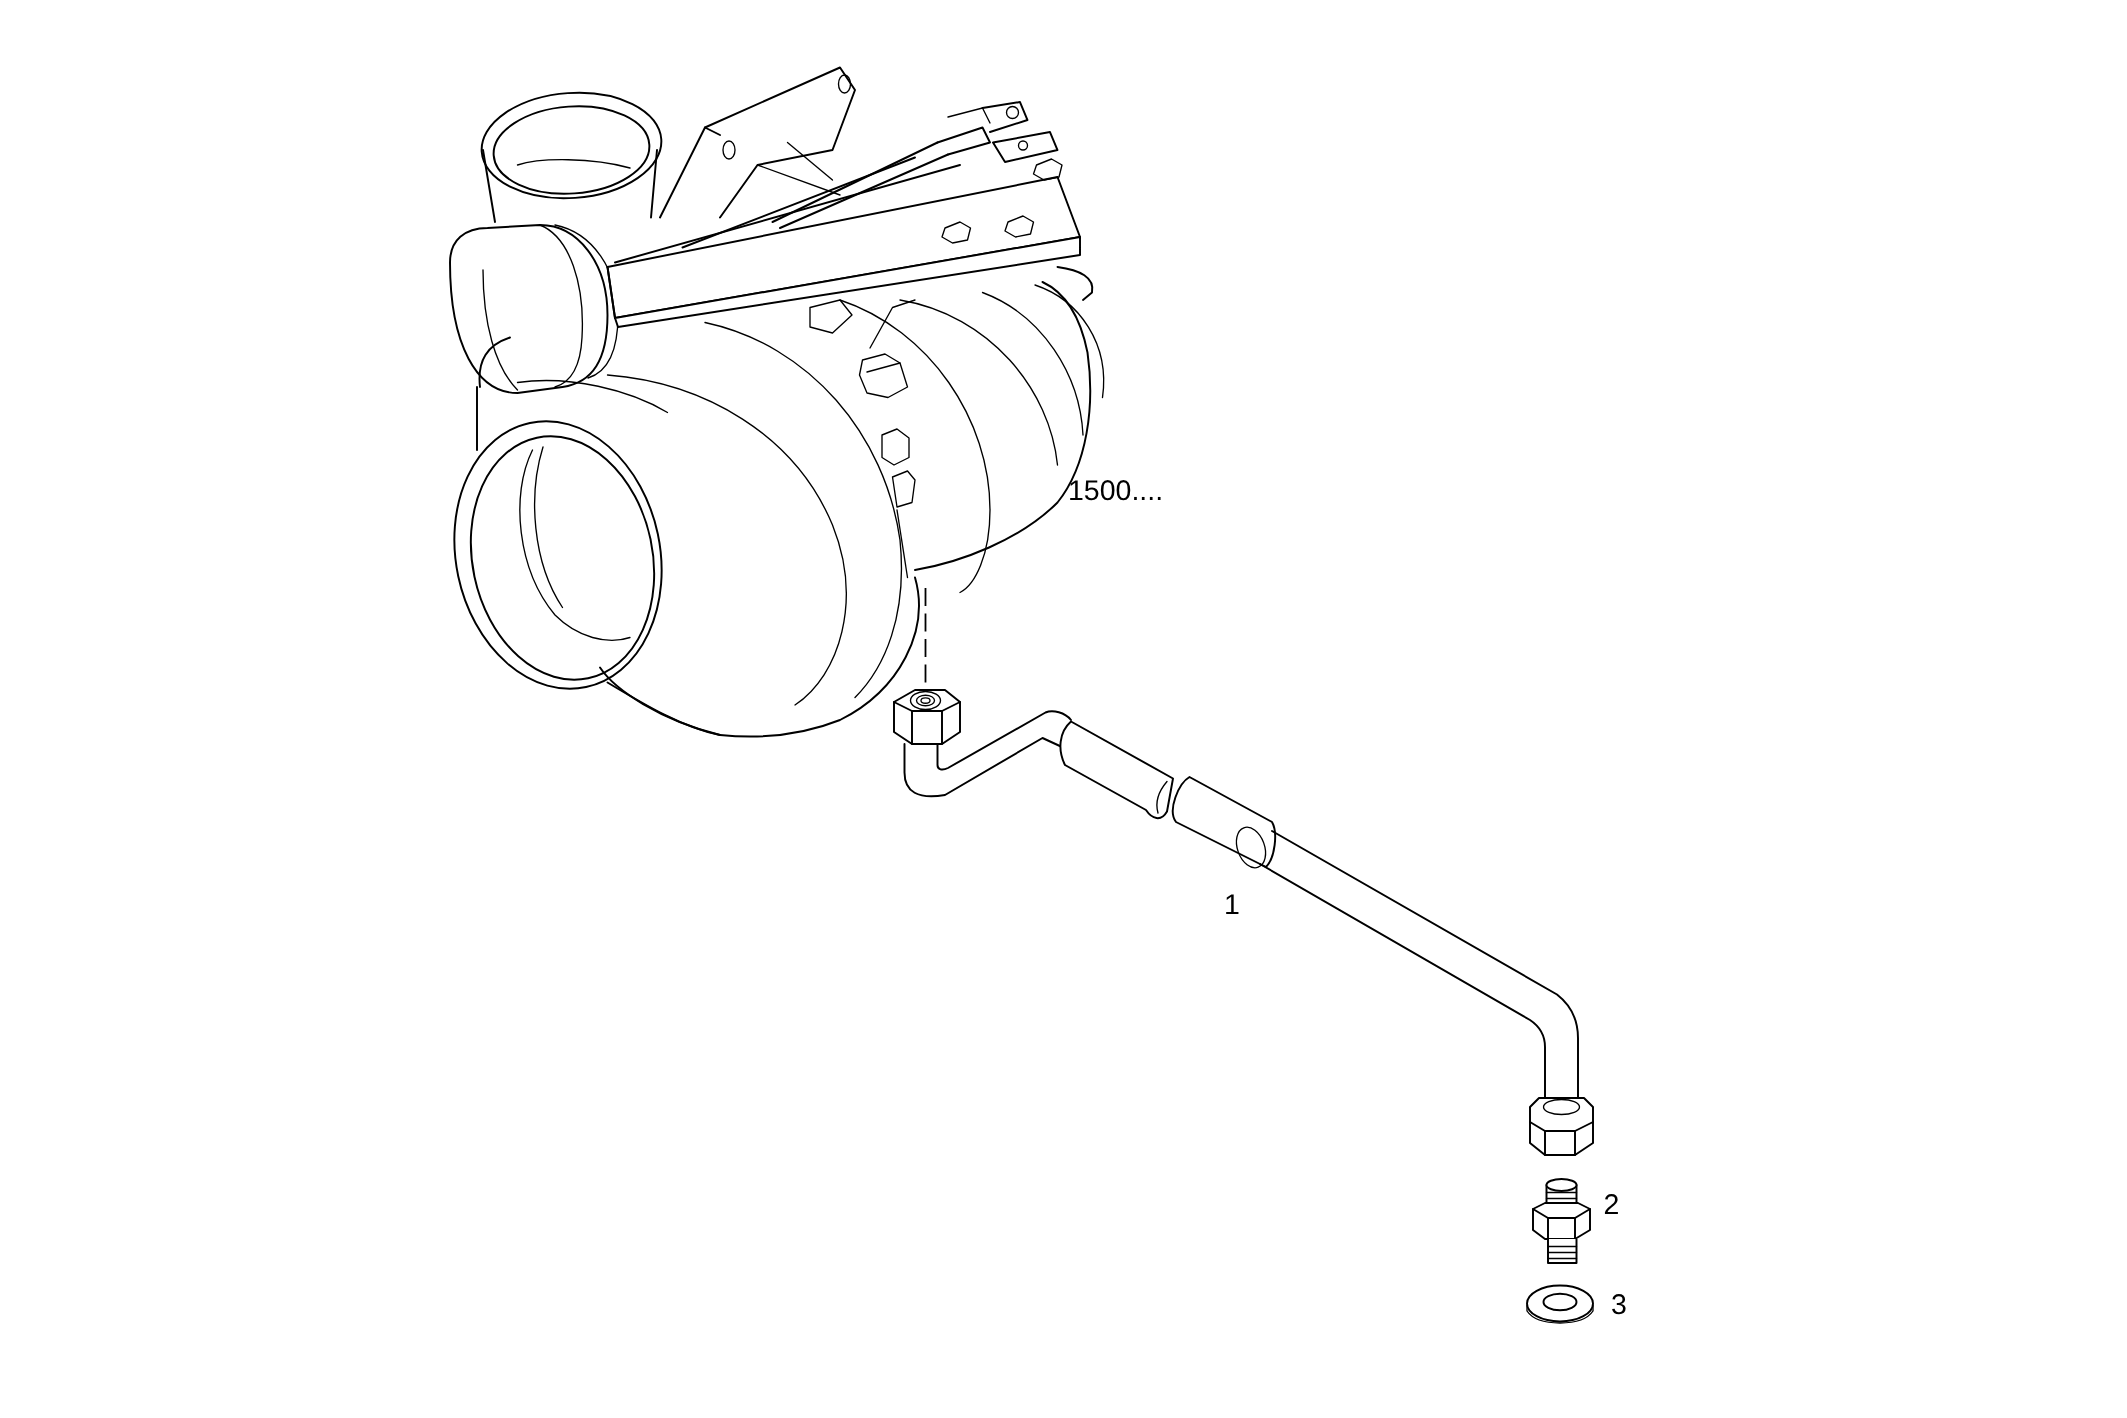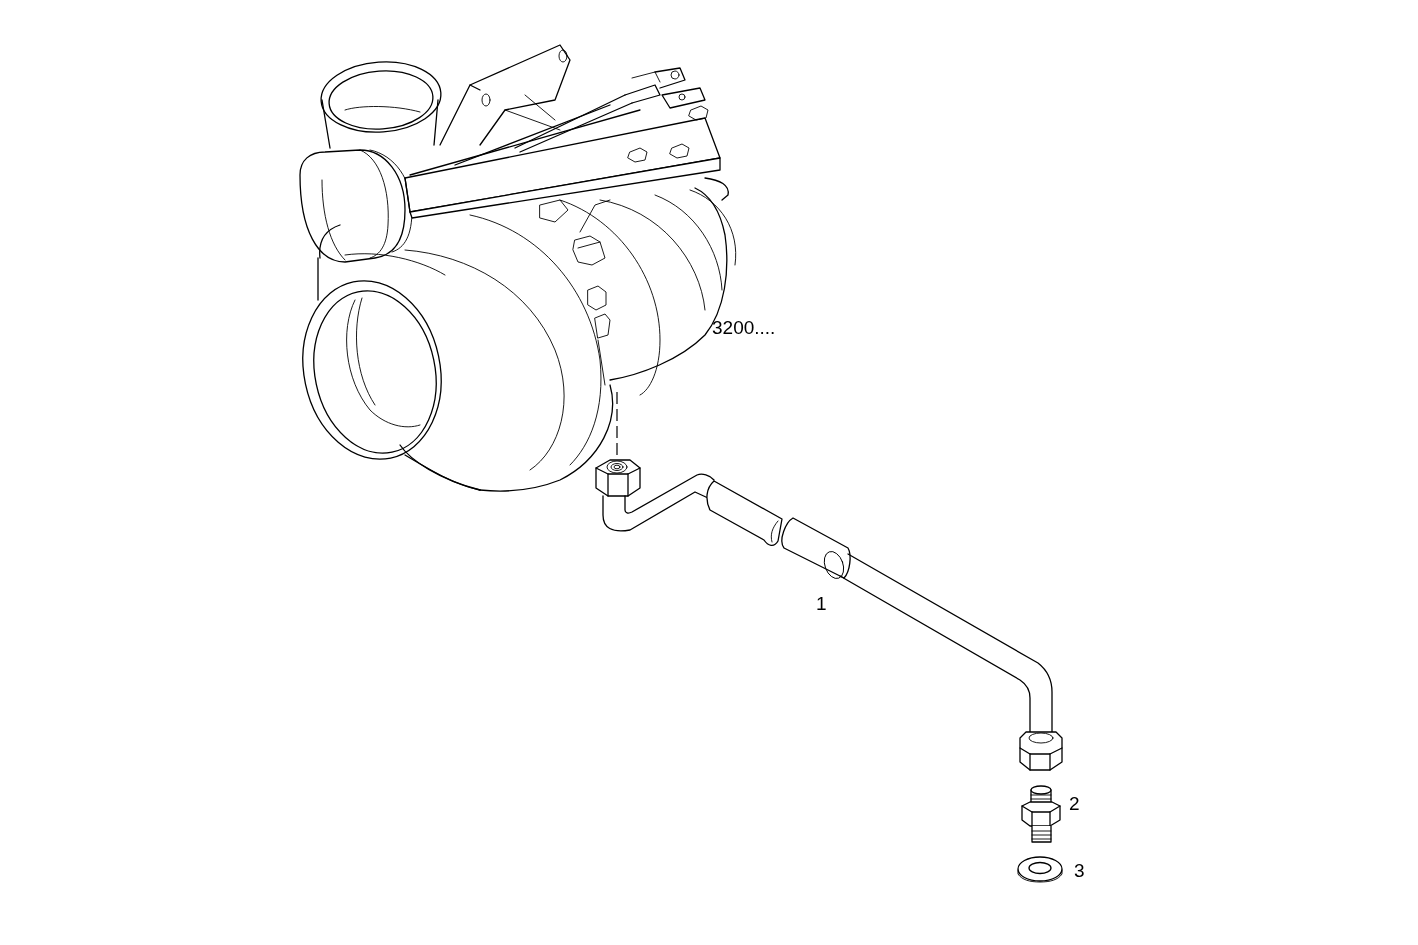--- a/index.html
+++ b/index.html
@@ -134,16 +134,16 @@
     <path class="lt" d="M1032,831 L1051,831 M1032,835 L1051,835 M1032,839 L1051,839"></path>
   </g>
 
   <g>
     <ellipse class="fw" cx="1040" cy="869" rx="22" ry="12"></ellipse>
     <ellipse class="ln" cx="1040" cy="868" rx="11" ry="5.5"></ellipse>
     <path class="lt" d="M1018,870 L1018,874 C1022,880 1030,882 1040,882 C1050,882 1058,880 1062,874 L1062,870"></path>
   </g>
 </svg>
 
-<span class="lbl" style="left:712px; top:318px;">3200....</span>
+<span class="lbl" style="left:712px; top:318px;">1500....</span>
 <span class="lbl" style="left:816px; top:594px;">1</span>
 <span class="lbl" style="left:1069px; top:794px;">2</span>
 <span class="lbl" style="left:1074px; top:861px;">3</span>
 
 </body></html>

